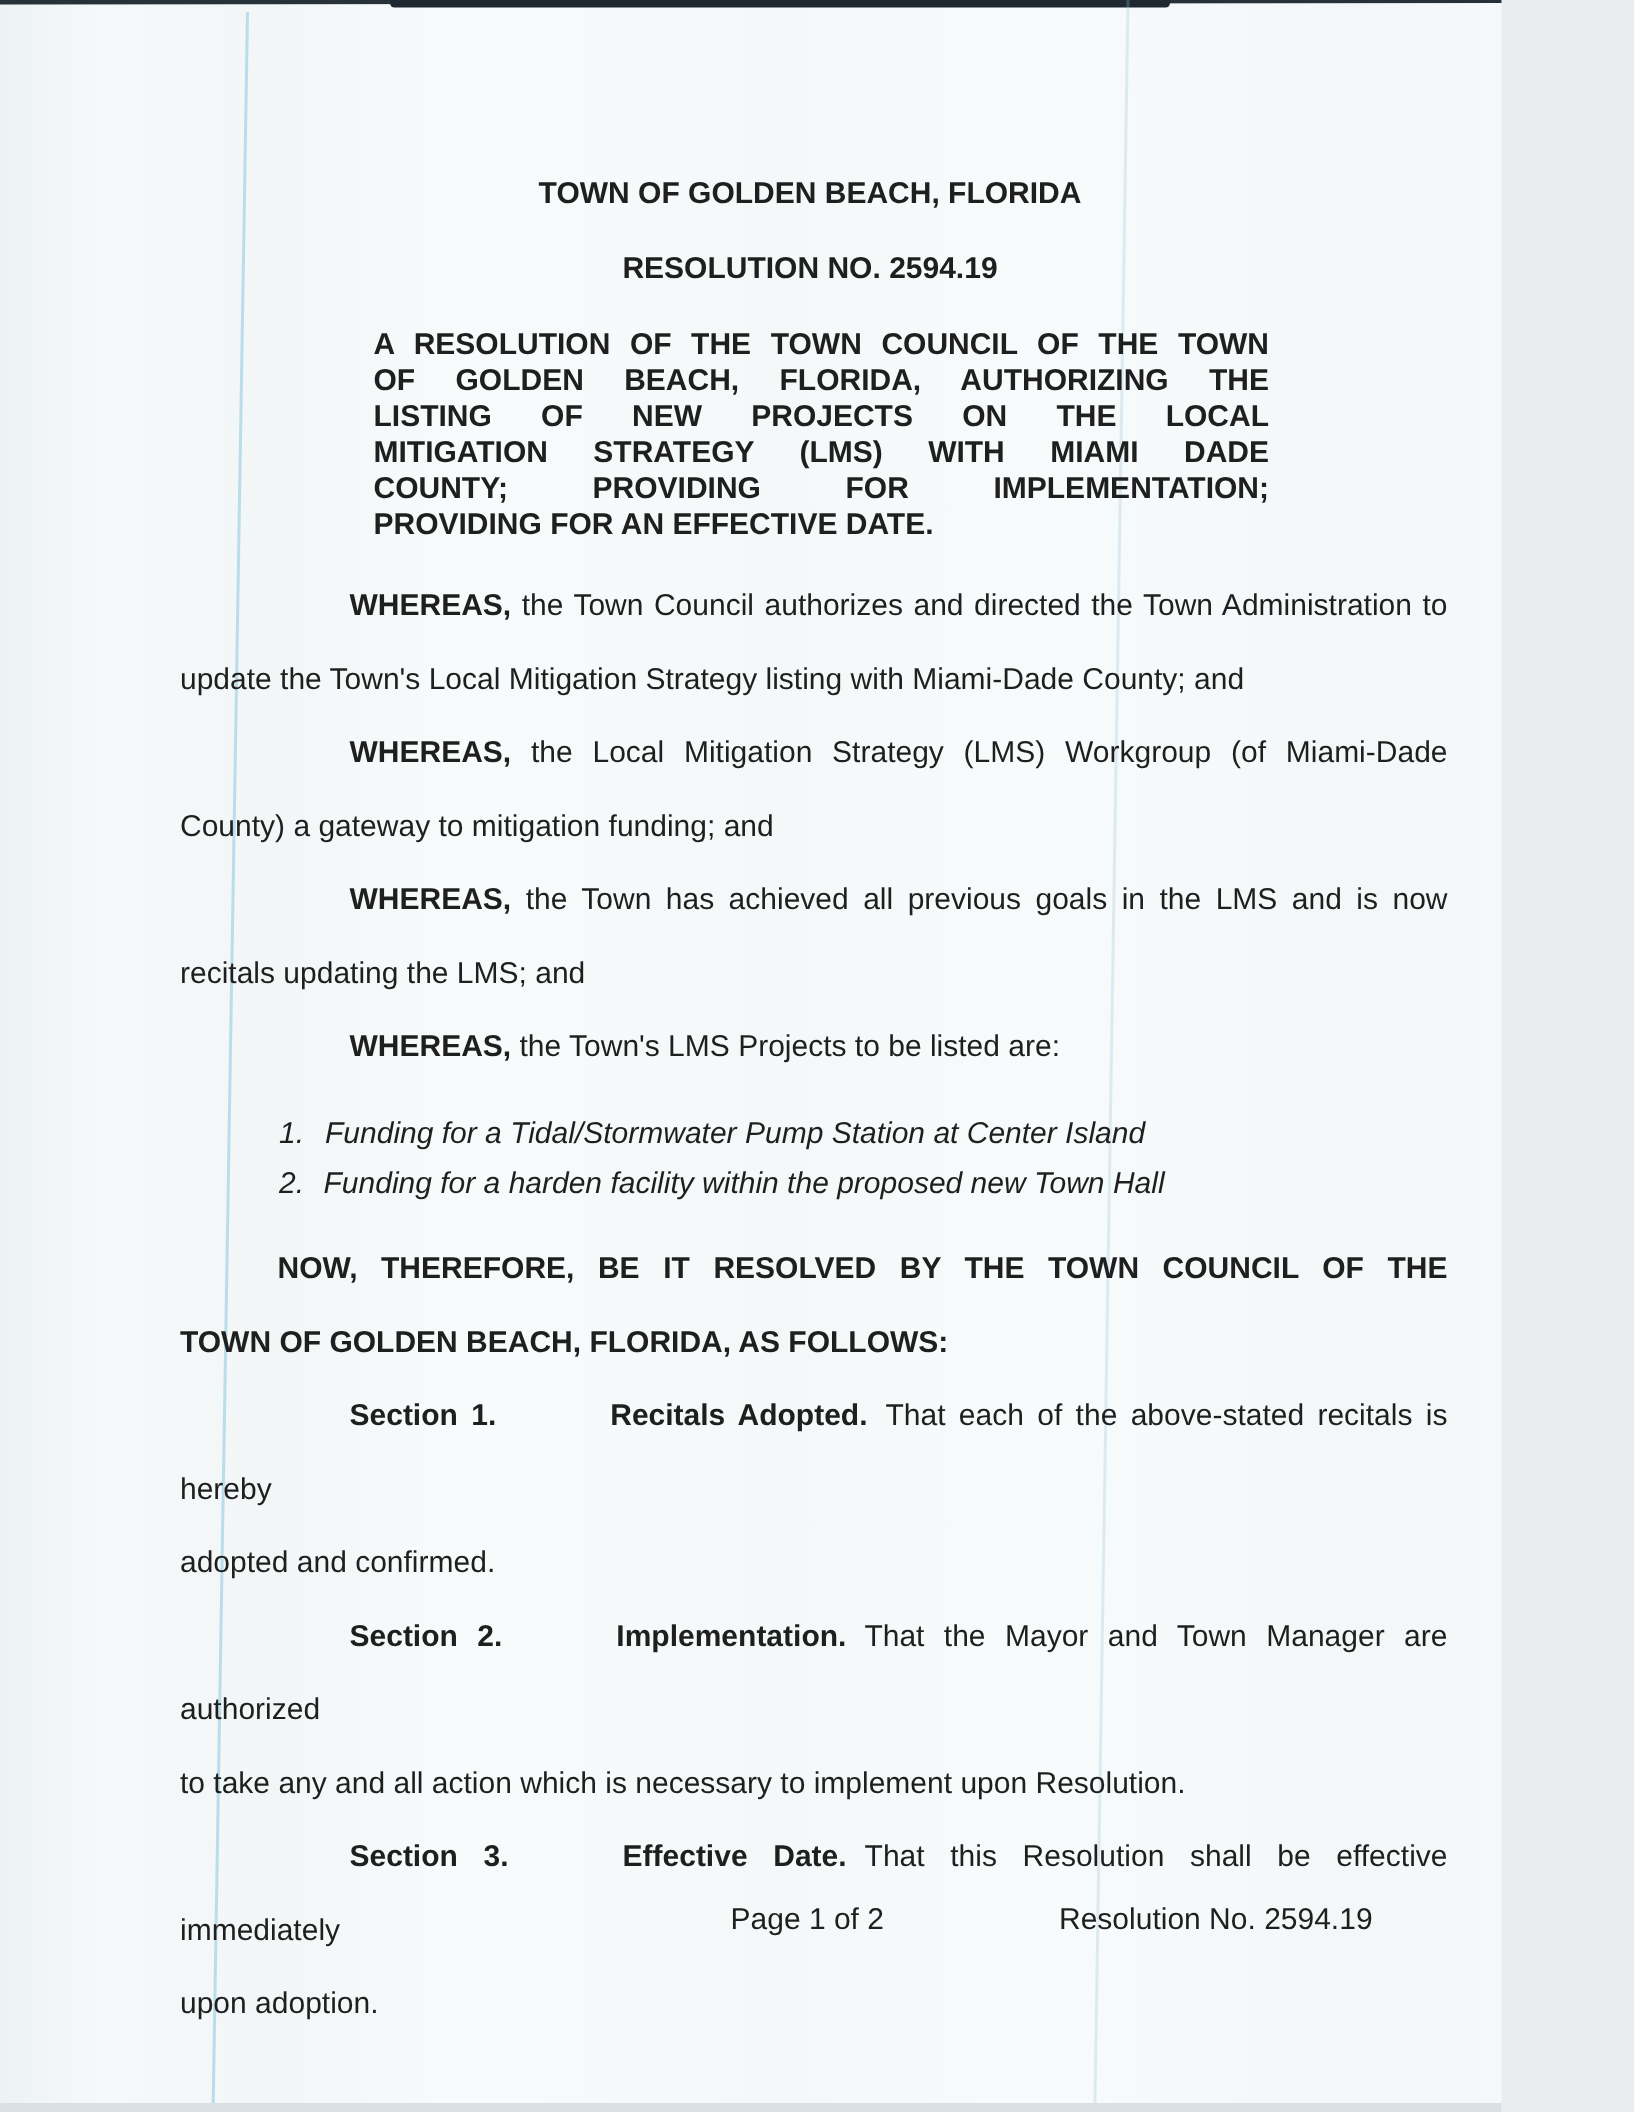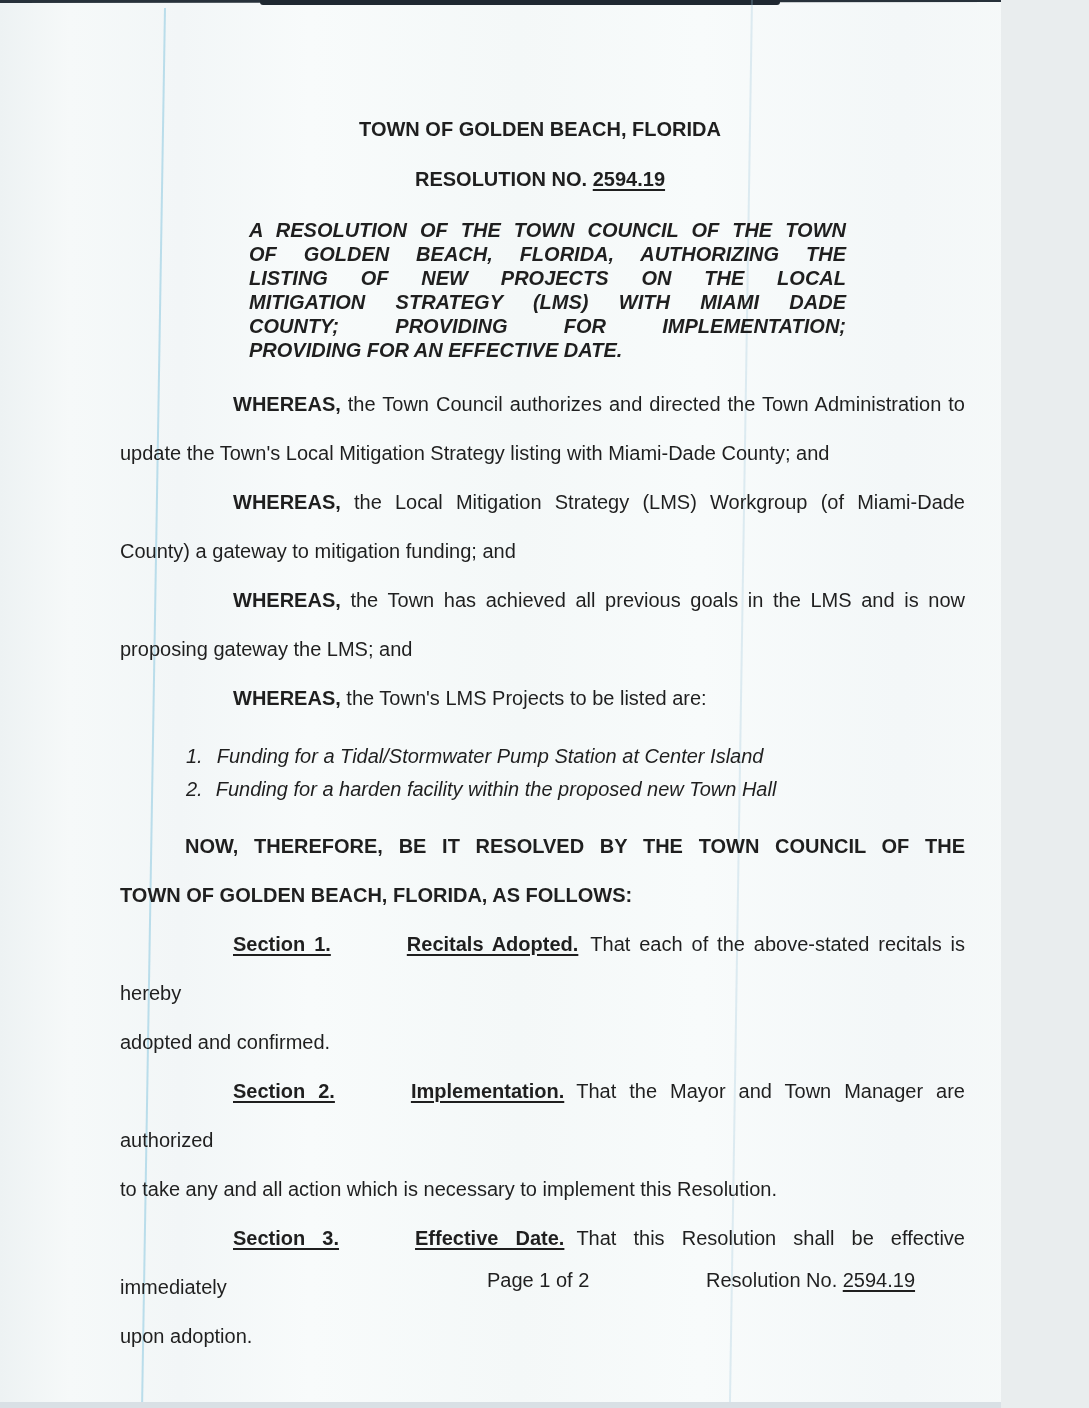--- a/index.html
+++ b/index.html
@@ -12,26 +12,26 @@
   
   .top-edge{position:absolute;left:0;top:0;width:1058px;height:3px;background:#27313a;transform:rotate(-0.06deg);transform-origin:top left;}
   .top-edge-bump{position:absolute;left:260px;top:0;width:520px;height:5px;background:#1f2831;border-radius:0 0 3px 3px;}
   .top-smear{position:absolute;left:1050px;top:0;width:39px;height:3px;background:#c7d0d4;}
   .left-margin-line{position:absolute;left:164px;top:8px;width:2px;height:1400px;background:rgba(138,200,224,0.55);transform:rotate(0.94deg);transform-origin:top left;}
   .fold-line{position:absolute;left:751px;top:0;width:2px;height:1408px;background:rgba(150,195,215,0.28);transform:rotate(0.9deg);transform-origin:top left;}
   .right-edge{position:absolute;left:1081px;top:0;width:2.5px;height:1408px;background:#9aa2a3;transform:rotate(0.45deg);transform-origin:top left;}
   .bottom-band{position:absolute;left:0;top:1402px;width:1089px;height:6px;background:#d9e0e5;}
 
   .b{font-weight:700;margin-left:48px;}
-  .u{text-decoration:underline;text-decoration-thickness:2px;text-underline-offset:3px;}
+  .u{text-decoration-thickness:2px;text-underline-offset:3px;}
 
   .h-title{position:absolute;top:117px;left:0;width:1080px;text-align:center;line-height:24px;font-weight:700;}
   .h-res{position:absolute;top:167px;left:0;width:1080px;text-align:center;line-height:24px;font-weight:700;}
 
-  .caption{position:absolute;top:218px;left:249px;width:597px;line-height:24px;font-weight:700;font-style:italic;}
+  .caption{position:absolute;top:218px;left:249px;width:597px;line-height:24px;font-weight:700;}
   .blk{position:absolute;left:120px;width:845px;line-height:49px;}
   .recitals{top:380px;}
   .list{position:absolute;left:186px;width:780px;top:740px;line-height:33px;font-style:italic;}
   .resolved{top:822px;font-weight:700;}
   .sections{top:920px;}
 
   .f-page{position:absolute;left:487px;top:1265px;line-height:30px;text-align:right;}
   .f-res{position:absolute;left:706px;top:1265px;line-height:30px;}
 
   .tline{white-space:normal;}
@@ -64,39 +64,39 @@
       <div class="tline just"><span>COUNTY; PROVIDING FOR IMPLEMENTATION;</span></div>
       <div class="tline"><span>PROVIDING FOR AN EFFECTIVE DATE.</span></div>
     </div>
 
   <div class="blk recitals">
       <div class="tline just ind"><span class="b">WHEREAS,</span><span> the Town Council authorizes and directed the Town Administration to</span></div>
       <div class="tline"><span>update the Town's Local Mitigation Strategy listing with Miami-Dade County; and</span></div>
       <div class="tline just ind"><span class="b">WHEREAS,</span><span> the Local Mitigation Strategy (LMS) Workgroup (of Miami-Dade</span></div>
       <div class="tline"><span>County) a gateway to mitigation funding; and</span></div>
       <div class="tline just ind"><span class="b">WHEREAS,</span><span> the Town has achieved all previous goals in the LMS and is now</span></div>
-      <div class="tline"><span>proposing gateway the LMS; and</span></div>
+      <div class="tline"><span>recitals updating the LMS; and</span></div>
       <div class="tline ind"><span class="b">WHEREAS,</span><span> the Town's LMS Projects to be listed are:</span></div>
     </div>
 
   <div class="list">
       <div class="tline"><span>1.</span><span class="tab" style="width: 14px;"></span><span>Funding for a Tidal/Stormwater Pump Station at Center Island</span></div>
       <div class="tline"><span>2.</span><span class="tab" style="width: 13px;"></span><span>Funding for a harden facility within the proposed new Town Hall</span></div>
     </div>
 
   <div class="blk resolved">
       <div class="tline just ind"><span>NOW, THEREFORE, BE IT RESOLVED BY THE TOWN COUNCIL OF THE</span></div>
       <div class="tline"><span>TOWN OF GOLDEN BEACH, FLORIDA, AS FOLLOWS:</span></div>
     </div>
 
   <div class="blk sections">
       <div class="tline just ind"><span class="b u">Section 1.</span><span class="tab" style="width: 28px;"></span><span class="b u">Recitals Adopted.</span><span class="tab" style="width: 12px;"></span><span>That each of the above-stated recitals is hereby</span></div>
       <div class="tline"><span>adopted and confirmed.</span></div>
       <div class="tline just ind"><span class="b u">Section 2.</span><span class="tab" style="width: 28px;"></span><span class="b u">Implementation.</span><span class="tab" style="width: 12px;"></span><span>That the Mayor and Town Manager are authorized</span></div>
-      <div class="tline"><span>to take any and all action which is necessary to implement this Resolution.</span></div>
+      <div class="tline"><span>to take any and all action which is necessary to implement upon Resolution.</span></div>
       <div class="tline just ind"><span class="b u">Section 3.</span><span class="tab" style="width: 28px;"></span><span class="b u">Effective Date.</span><span class="tab" style="width: 12px;"></span><span>That this Resolution shall be effective immediately</span></div>
       <div class="tline"><span>upon adoption.</span></div>
     </div>
 
   <div class="f-page">Page 1 of 2</div>
 
   <div class="f-res"><span>Resolution No. </span><span class="u">2594.19</span></div>
 
 </div>
 

